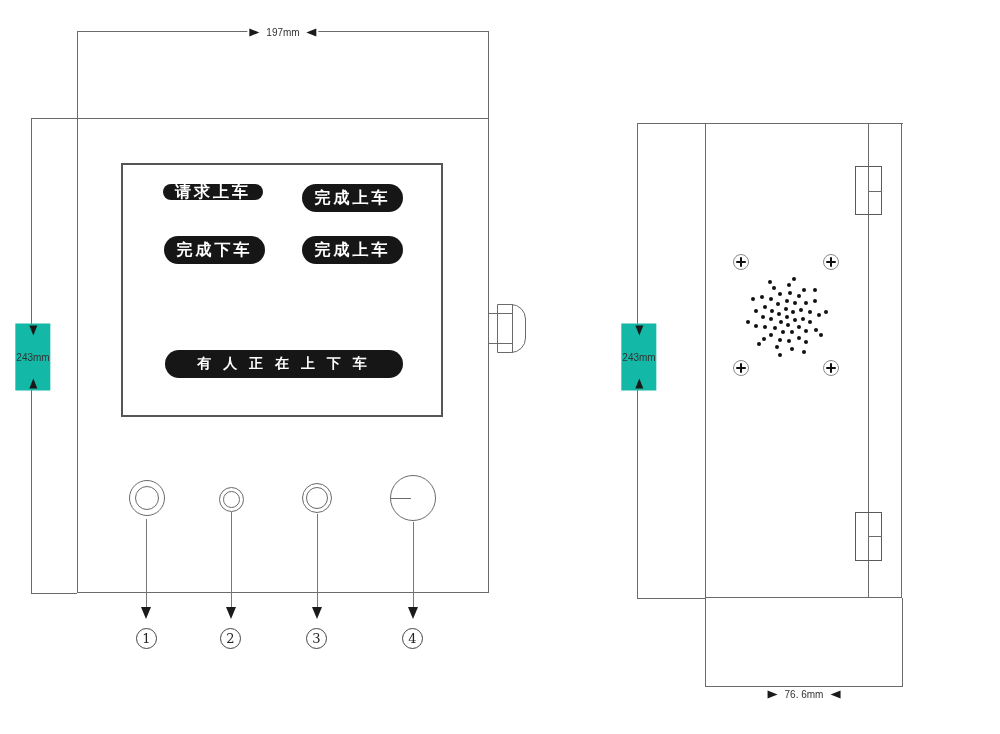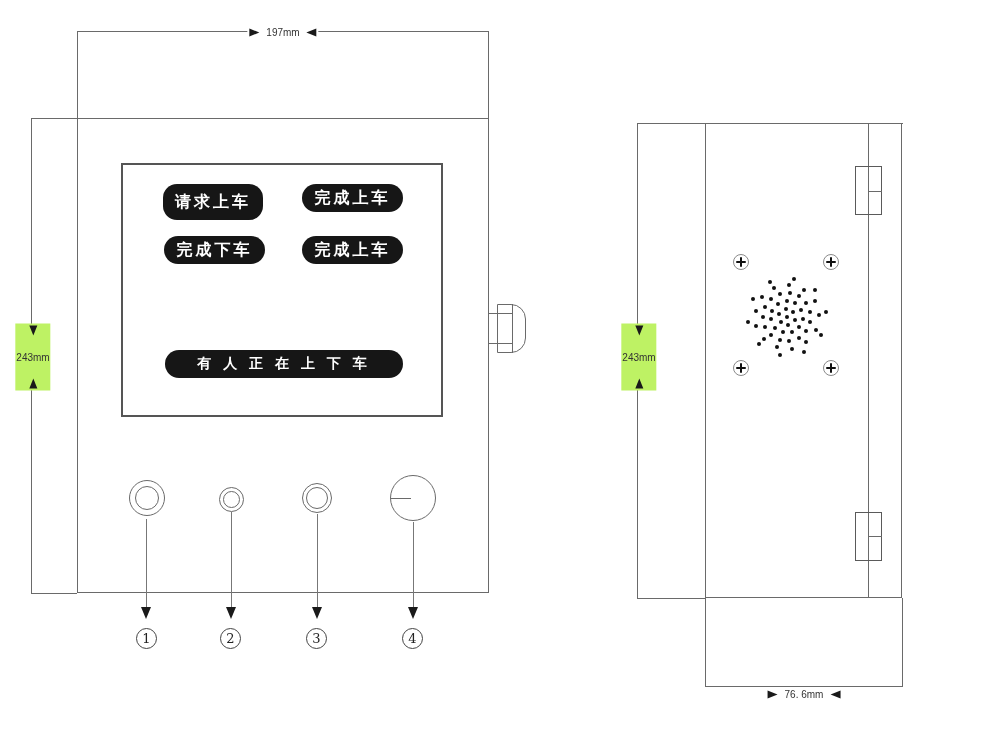--- a/index.html
+++ b/index.html
@@ -14,21 +14,21 @@
   .fv-outer { position:absolute; left:77px; top:31px; width:412px; height:562px; border:1px solid #6a6a6a; }
   .fv-seam  { left:31px; top:118px; width:458px; height:1px; }
   .fv-dimv  { left:31px; top:118px; width:1px; height:475px; }
   .fv-bext  { left:31px; top:593px; width:46px; height:1px; }
 
   .screen { position:absolute; left:121px; top:163px; width:322px; height:254px; border:2px solid #555; background:#fff; }
 
   .btn { position:absolute; background:#161616; border-radius:14px; color:#fff;
          display:flex; align-items:center; justify-content:center;
          font-family:"Liberation Sans",sans-serif; font-weight:bold; font-size:16px; letter-spacing:3px; }
-  #btn1 { left:163px; top:184px; width:100px; height:36px; }
+  #btn1 { left:163px; top:184px; width:100px; height:16px; }
   #btn2 { left:302px; top:184px; width:101px; height:28px; }
   #btn3 { left:164px; top:236px; width:101px; height:28px; }
   #btn4 { left:302px; top:236px; width:101px; height:28px; }
   #banner { left:165px; top:350px; width:238px; height:28px; font-size:14px; letter-spacing:4px; }
 
   
   .conn-body { position:absolute; left:497px; top:304px; width:29px; height:49px;
                border:1px solid #6a6a6a; border-radius:0 15px 15px 0; }
   .conn-line { left:512px; top:304px; width:1px; height:49px; }
   .conn-h1 { left:489px; top:313px; width:23px; height:1px; }
@@ -82,21 +82,21 @@
 
   .ext-l { left:705px; top:598px; width:1px; height:89px; }
   .ext-r { left:902px; top:598px; width:1px; height:89px; }
   .dim766-line { left:705px; top:686px; width:198px; height:1px; }
 
   
   .dim-text { font-family:"Liberation Sans",sans-serif; font-size:10px; color:#333; white-space:nowrap; }
   .dim-label-h { position:absolute; transform:translate(-50%,-50%); display:flex; align-items:center; gap:7px;
                  background:#fff; padding:1px 2px; }
   .dim-label-v { position:absolute; transform:translate(-50%,-50%); display:flex; flex-direction:column; align-items:center;
-                 gap:16px; background:#bef264; padding:2px 1px; }
+                 gap:16px; background:#14b8a6; padding:2px 1px; }
   #dim197 { left:283px; top:32px; }
   #dimF243 { left:33px; top:357px; }
   #dimS243 { left:639px; top:357px; }
   #dim766 { left:804px; top:694px; }
   .arr { width:0; height:0; }
   .arr.right { border-top:4px solid transparent; border-bottom:4px solid transparent; border-left:10px solid #1a1a1a; }
   .arr.left  { border-top:4px solid transparent; border-bottom:4px solid transparent; border-right:10px solid #1a1a1a; }
   .arr.down  { border-left:4px solid transparent; border-right:4px solid transparent; border-top:10px solid #1a1a1a; }
   .arr.up    { border-left:4px solid transparent; border-right:4px solid transparent; border-bottom:10px solid #1a1a1a; }
 </style>

